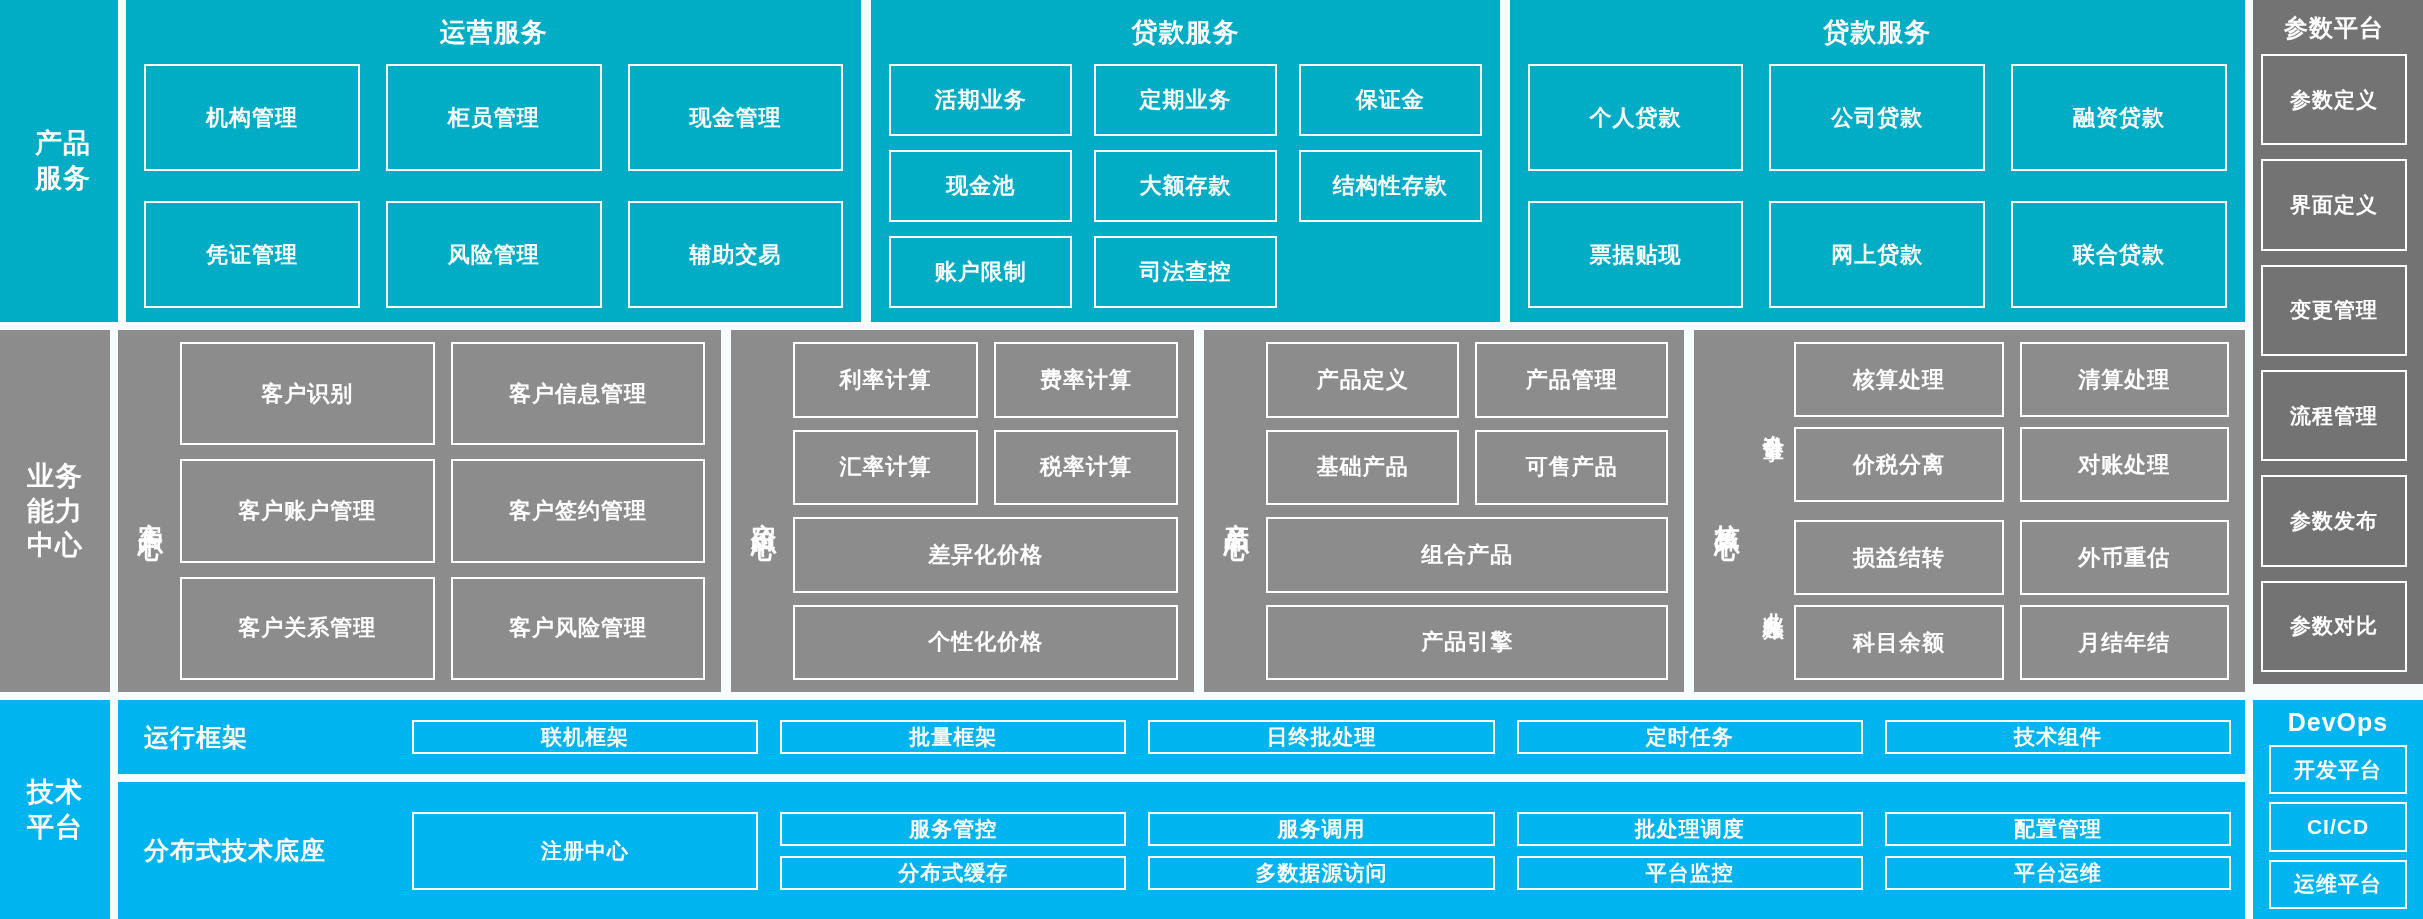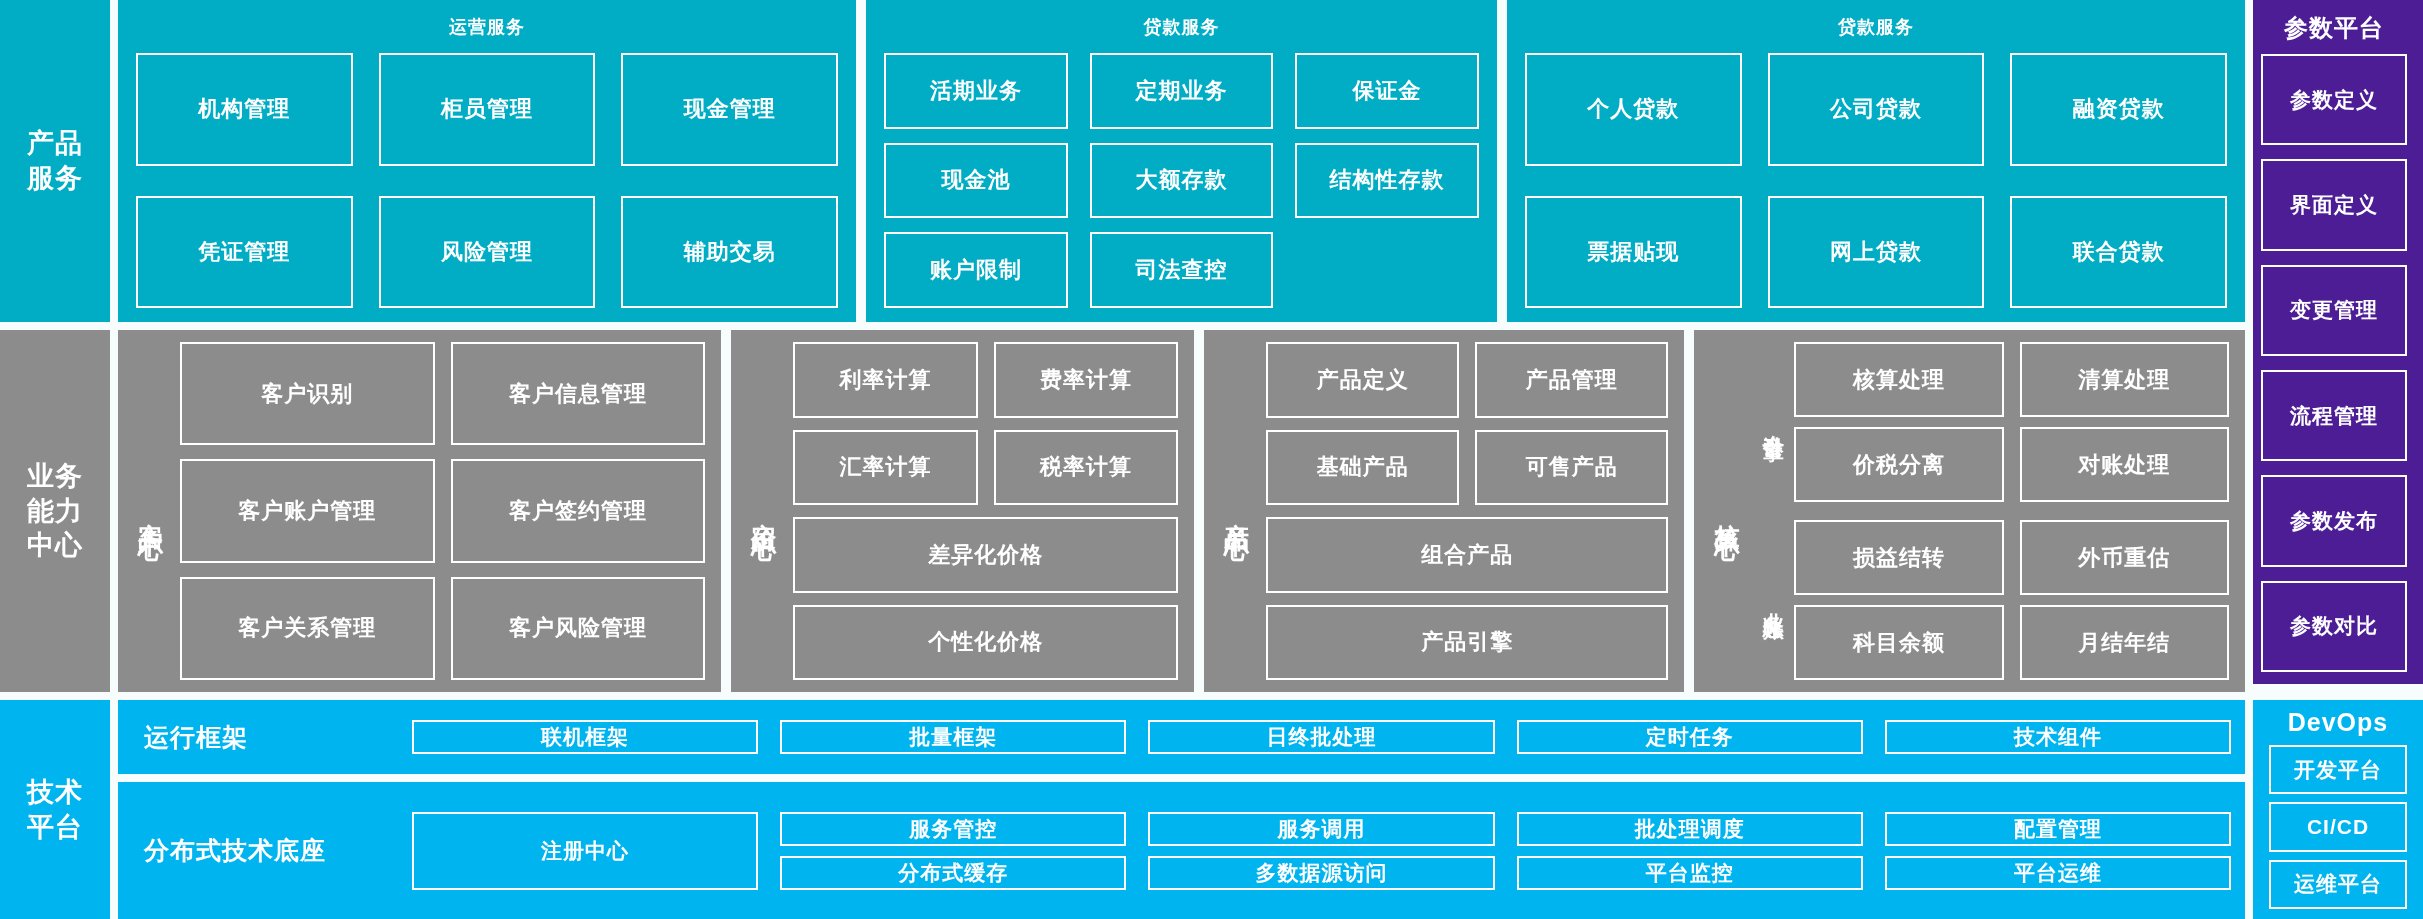--- a/index.html
+++ b/index.html
@@ -24,36 +24,36 @@
   .row-capability{height:362px;}
   .row-tech{height:219px;}
 
   
   .spine{
     width:110px;flex:0 0 110px;
     display:flex;align-items:center;justify-content:center;
     text-align:center;font-size:27px;font-weight:bold;line-height:1.28;
     letter-spacing:1px;
   }
-  .spine.teal{background:#00ADC4;}
+  .spine.teal{background:#00ADC4;padding-left:8px;}
   .spine.gray{background:#8C8C8C;}
   .spine.blue{background:#00B4EF;}
 
   
   .row-main{display:flex;gap:10px;flex:1 1 auto;min-width:0;}
 
   .panel{
     position:relative;box-sizing:border-box;
     display:flex;flex-direction:column;
     padding:10px 18px 14px 18px;
   }
   .panel.teal{background:#00ADC4;}
 
   .panel-title{
-    text-align:center;font-size:18px;font-weight:bold;
+    text-align:center;font-size:26px;font-weight:bold;
     letter-spacing:1px;margin:5px 0 14px 0;
   }
 
   .grid3{
     display:grid;grid-template-columns:repeat(3,1fr);
     gap:14px 22px;flex:1 1 auto;align-content:start;
   }
   .grid3.rows2{grid-template-rows:repeat(2,1fr);}
   .grid3.rows3{grid-template-rows:repeat(3,1fr);}
 
@@ -63,21 +63,21 @@
     font-size:22px;font-weight:bold;letter-spacing:1px;
     text-align:center;box-sizing:border-box;
     min-height:44px;
   }
 
   
   .ops-grid{gap:30px 26px;}
 
   
   .rightcol{
-    width:170px;flex:0 0 170px;background:#4c1d95;
+    width:170px;flex:0 0 170px;background:#737373;
     box-sizing:border-box;padding:8px 16px 12px 8px;
     display:flex;flex-direction:column;
   }
   .rightcol .panel-title{margin:4px 0 10px 0;font-size:24px;}
   .rightcol-list{display:flex;flex-direction:column;gap:14px;flex:1 1 auto;}
   .rightcol-list .cell{flex:1 1 0;font-size:21px;}
 
   
   .cap-main{display:flex;gap:10px;flex:1 1 auto;min-width:0;}
   .cap-panel{

